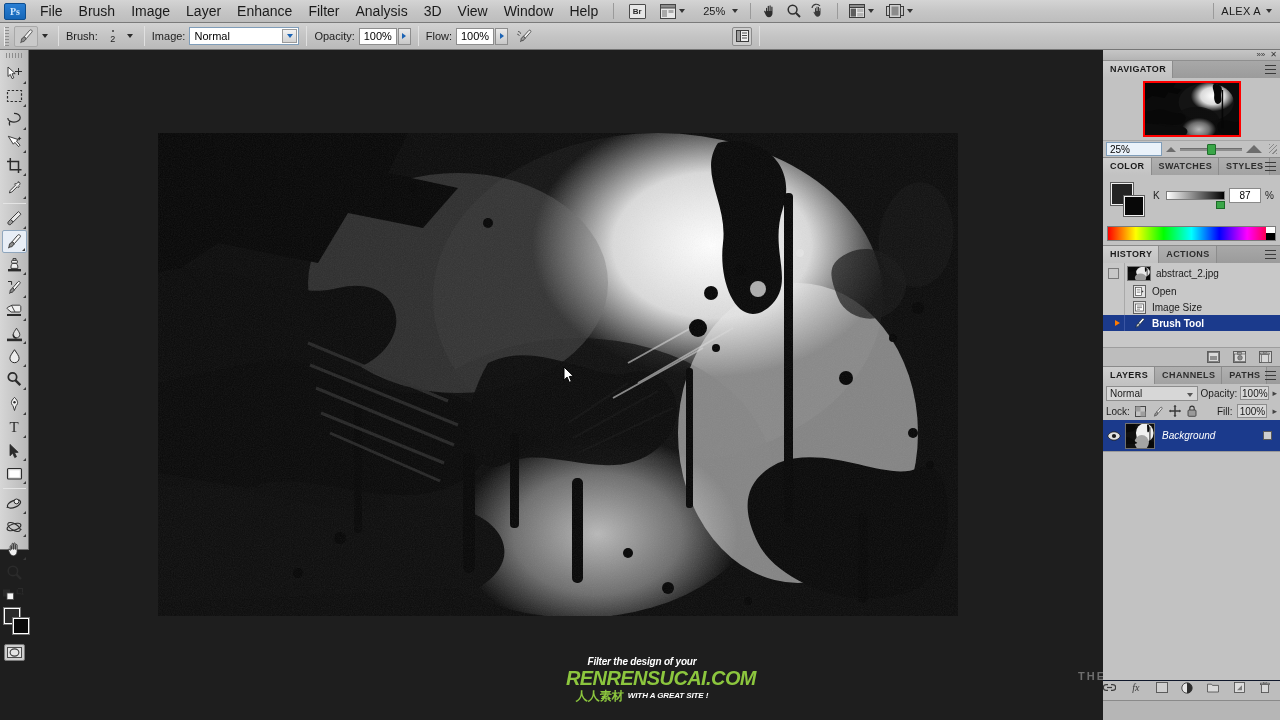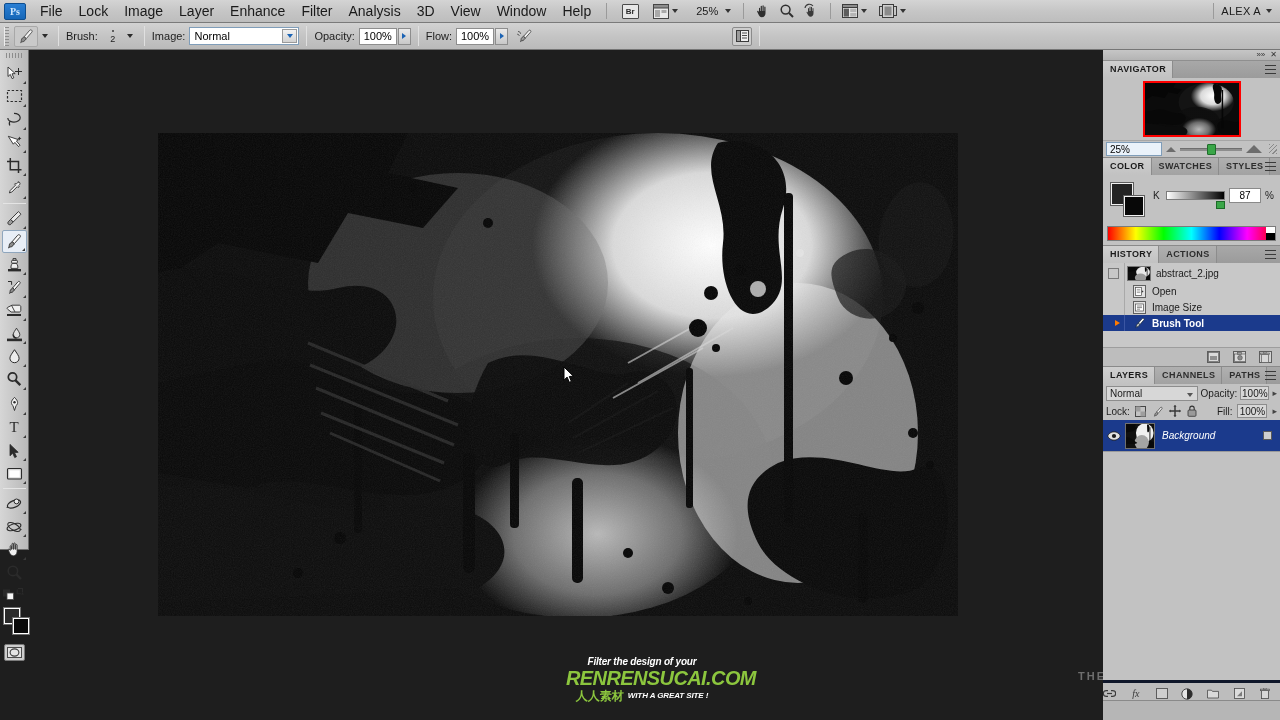--- a/index.html
+++ b/index.html
@@ -281,37 +281,37 @@
   .lay-row2{ height:18px;display:flex;align-items:center;padding:1px 3px;gap:5px; }
   .lock-ico{ width:12px;height:12px;display:flex;align-items:center;justify-content:center; }
   .layer-item{ height:32px;display:flex;align-items:center;background:#1b3a8c;
     border-bottom:1px solid #9a9a9a; }
   .li-eye{ width:22px;display:flex;align-items:center;justify-content:center; }
   .li-thumb{ width:30px;height:26px;border:1px solid #6f6f6f;overflow:hidden;background:#111;
     margin-right:7px;}
   .li-name{ font-size:10px;color:#fff;font-style:italic; flex:1; }
   .li-lock{ width:9px;height:9px;background:#cfcfcf;border:1px solid #5a5a5a;margin-right:8px;}
   #layers-footer{ position:absolute;left:0;right:0;bottom:0;height:20px;background:#bdbdbd;
-    border-top:3px solid #0f172a;display:flex;align-items:flex-end;justify-content:flex-end;
+    border-top:1px solid #0f172a;display:flex;align-items:flex-start;justify-content:flex-end;
     gap:12px;padding-right:8px; }
   .lf-ico{ width:14px;height:13px;display:flex;align-items:center;justify-content:center;
     font-size:9px;color:#3a3a3a; }
   .ico-sq{ width:12px;height:11px;border:1px solid #5c5c5c;background:#cfcfcf; }
 
   svg { display:block; }
 </style>
 </head>
 <body>
 
 <div id="app">
 
   <div id="menubar">
     <div class="ps-logo">Ps</div>
     <div class="menu-item">File</div>
-    <div class="menu-item">Lock</div>
+    <div class="menu-item">Brush</div>
     <div class="menu-item">Image</div>
     <div class="menu-item">Layer</div>
     <div class="menu-item">Enhance</div>
     <div class="menu-item">Filter</div>
     <div class="menu-item">Analysis</div>
     <div class="menu-item">3D</div>
     <div class="menu-item">View</div>
     <div class="menu-item">Window</div>
     <div class="menu-item">Help</div>
 

